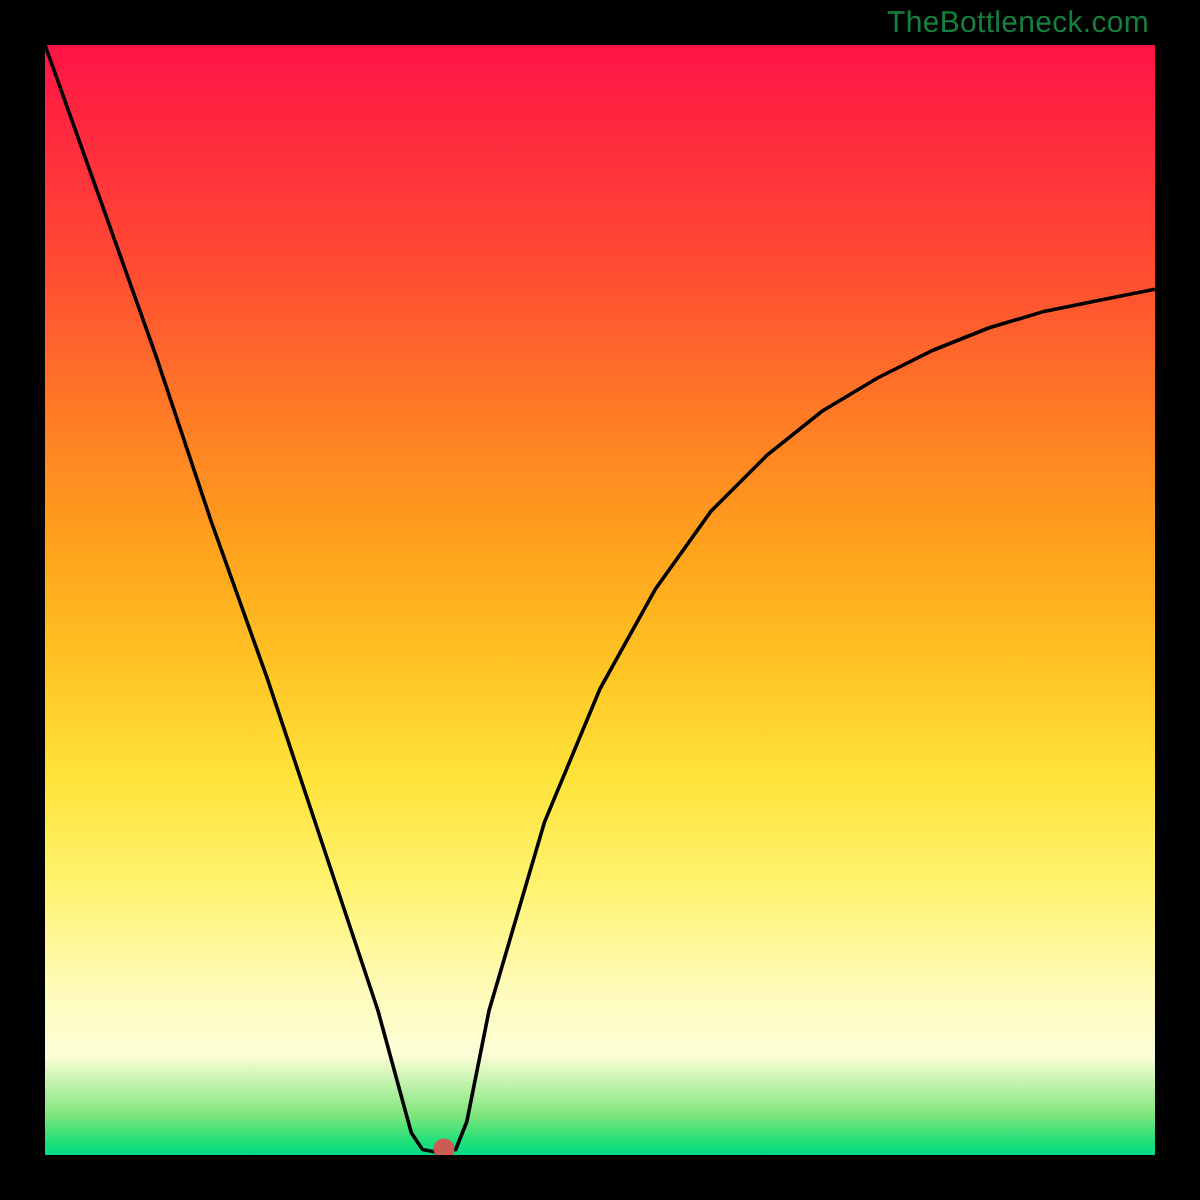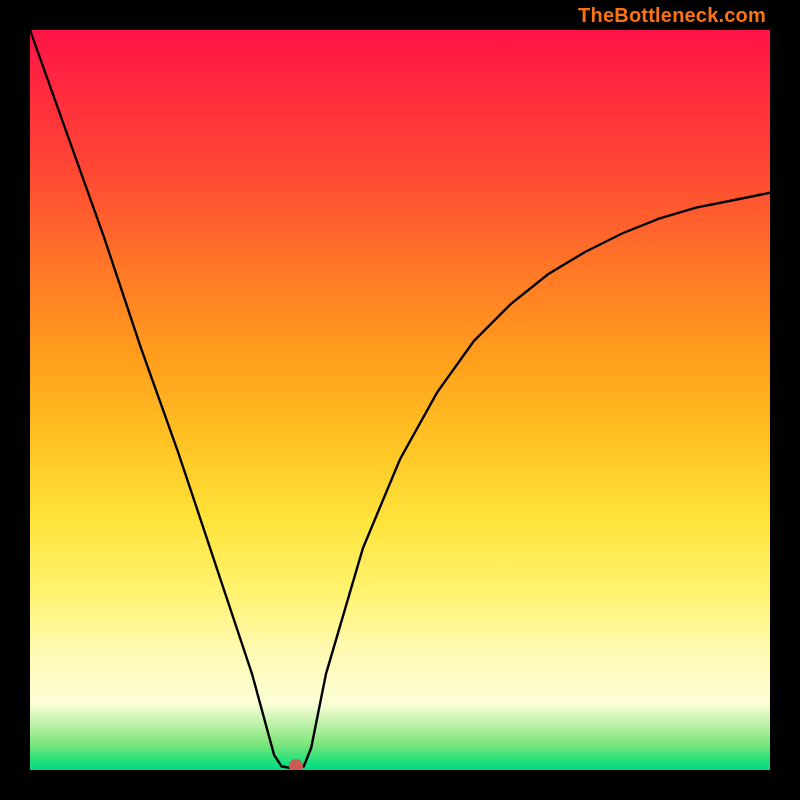--- a/index.html
+++ b/index.html
@@ -43,23 +43,23 @@
         #fdfed7 91%,
         #7de57c 96.5%,
         #18e07a 99%,
         #06d88c 100%
       );
   }
   .watermark {
     position: absolute;
     top: 4px;
     right: 34px;
-    color: #f97316;
+    color: #15803d;
     font-size: 20px;
-    font-weight: 700;
+    font-weight: 400;
     z-index: 5;
     letter-spacing: 0.2px;
   }
   .curve-svg {
     position: absolute;
     inset: 0;
     z-index: 2;
   }
   .dot {
     position: absolute;

